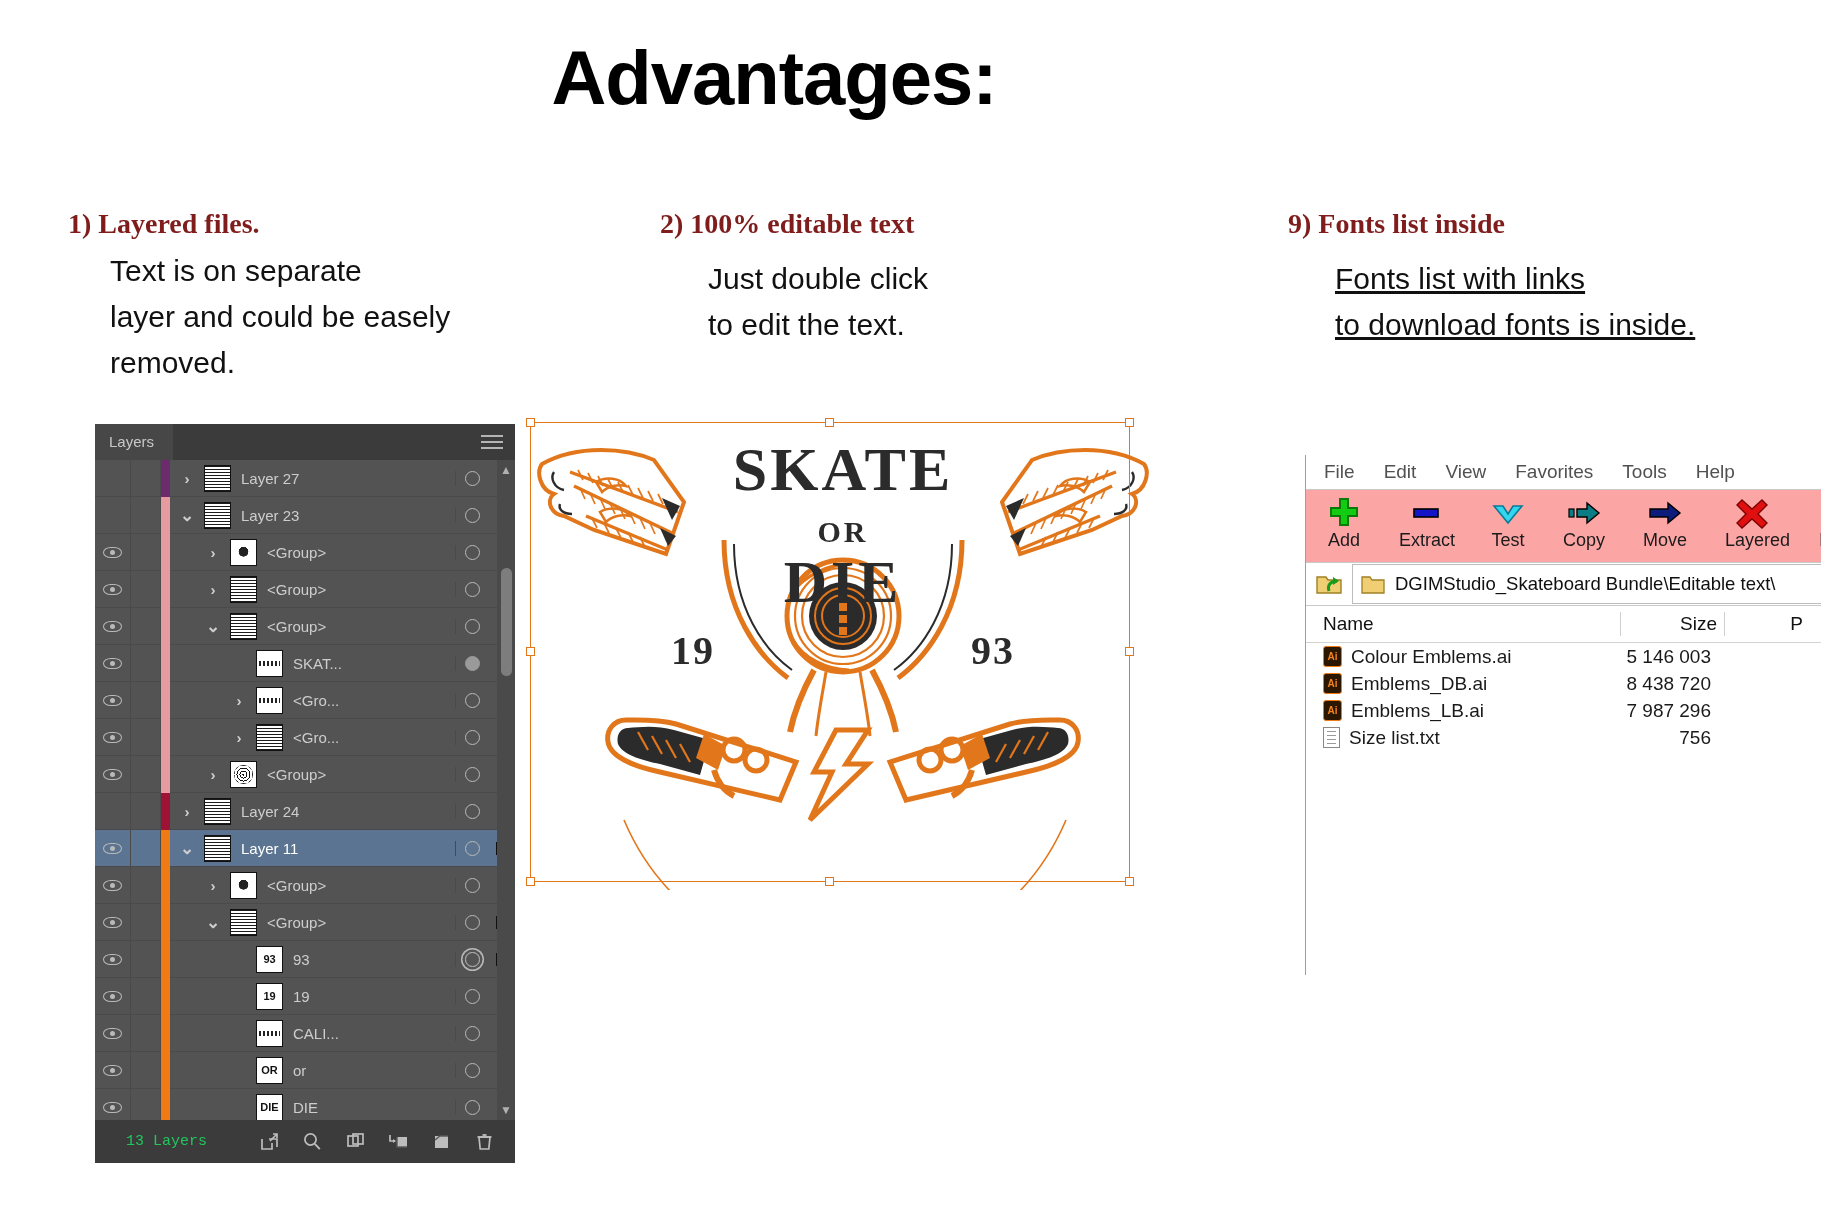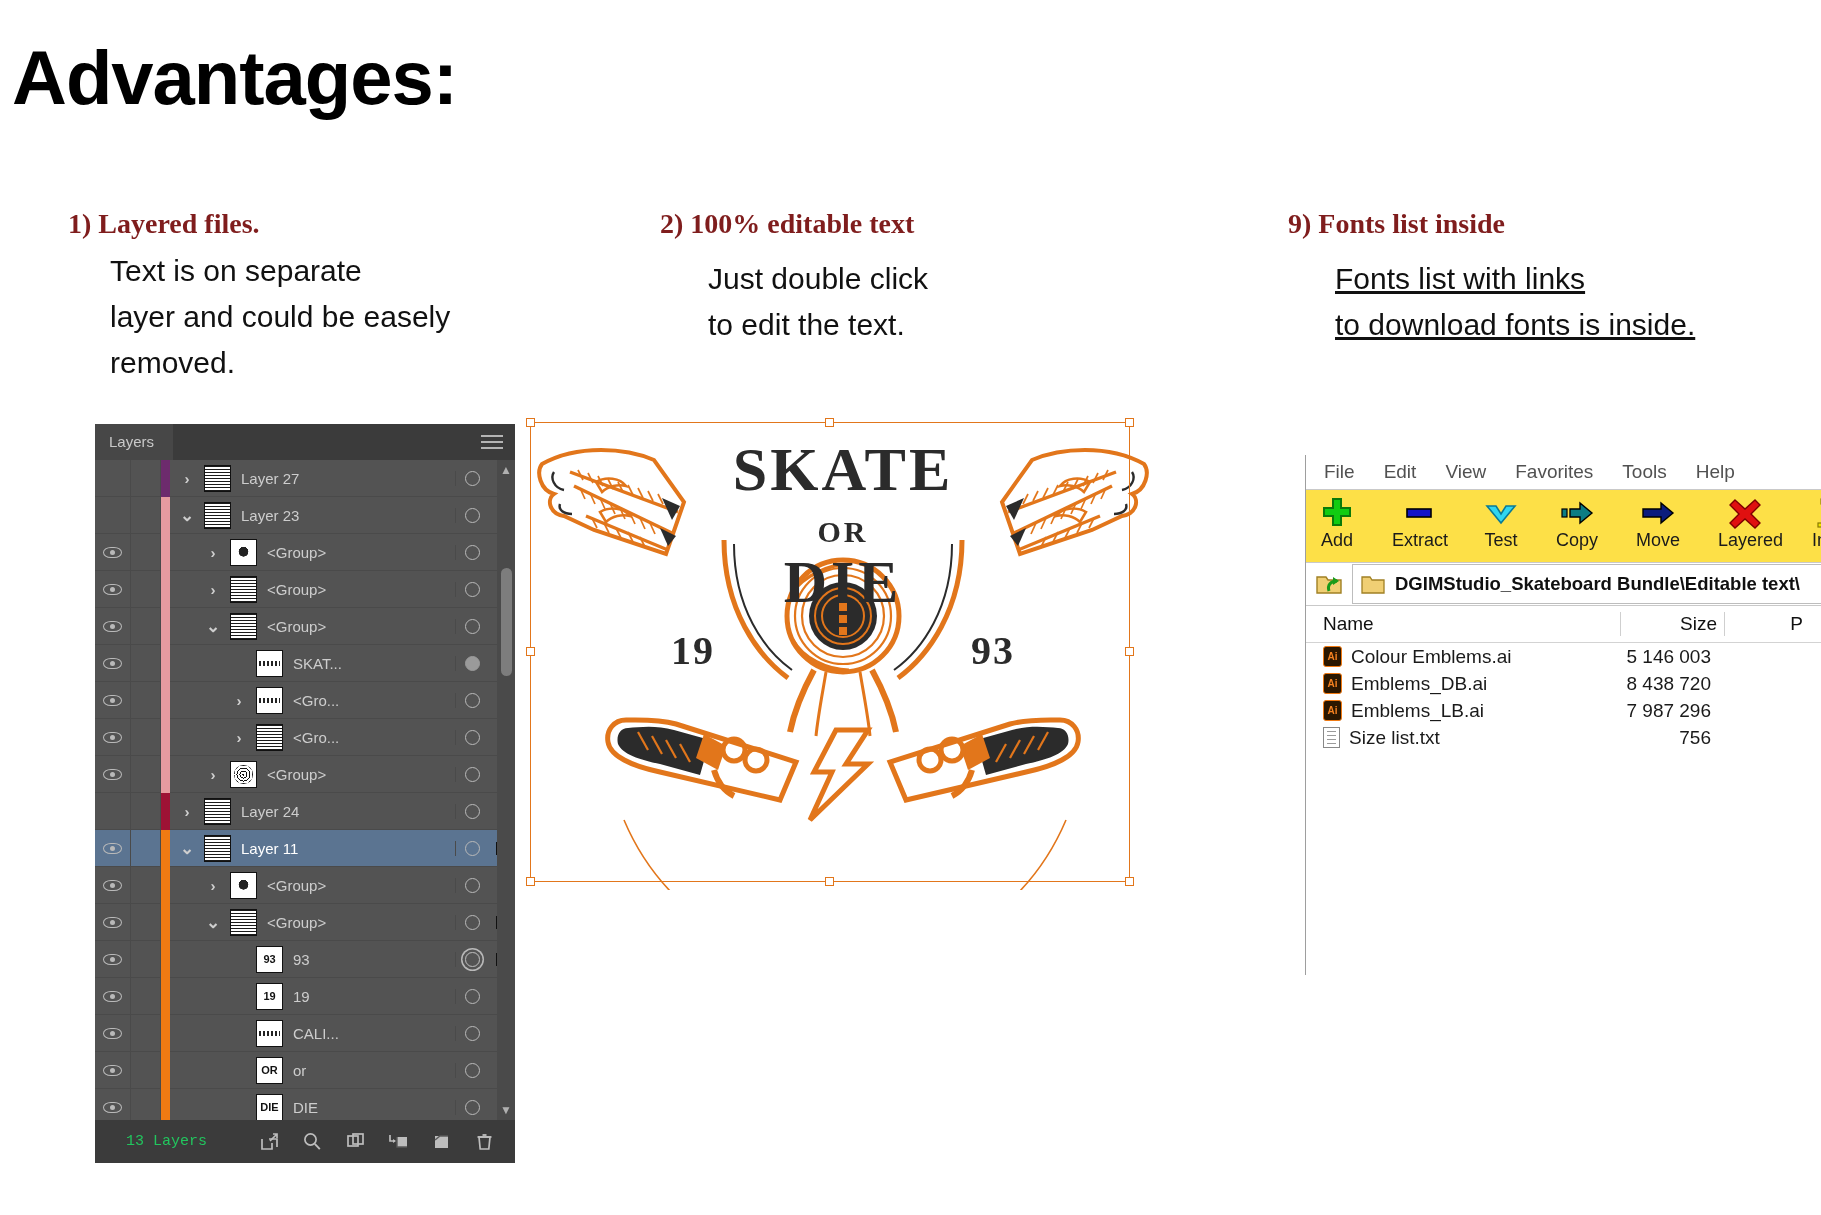--- a/index.html
+++ b/index.html
@@ -5,21 +5,21 @@
   html,body{margin:0;padding:0;}
   body{
     width:1821px;height:1215px;background:#ffffff;
     font-family:"Liberation Sans", sans-serif;
     position:relative;overflow:hidden;
     -webkit-font-smoothing:antialiased;
   }
 
   
   #page-title{
-    position:absolute;left:12px;top:34px;width:1546px;
+    position:absolute;left:1px;top:34px;width:1546px;text-align:center;
     font-size:76px;font-weight:bold;color:#000;letter-spacing:-1px;
     font-family:"Liberation Sans", sans-serif;
   }
 
   
   .col{position:absolute;}
   .col-head{
     font-size:28px;font-weight:bold;color:#7f1d1d;white-space:nowrap;
     font-family:Liberation Serif, serif;
   }
@@ -149,36 +149,36 @@
   #winrar{
     position:absolute;left:1305px;top:455px;width:516px;height:520px;
     font-family:"Liberation Sans", sans-serif;background:#ffffff;
     border-left:1.5px solid #9e9e9e;box-sizing:border-box;
   }
   #wr-menu{
     height:34px;display:flex;align-items:center;padding-left:18px;gap:29px;
     font-size:19px;color:#515151;background:#ffffff;
   }
   #wr-toolbar{
-    height:72px;background:#fde047;border-top:1px solid #c9c9c9;border-bottom:1px solid #c9c9c9;
-    display:flex;align-items:flex-start;padding-left:14px;gap:38px;
+    height:72px;background:#fca5a5;border-top:1px solid #c9c9c9;border-bottom:1px solid #c9c9c9;
+    display:flex;align-items:flex-start;padding-left:21px;gap:38px;
   }
   .tbtn{width:54px;text-align:center;padding-top:5px;}
   .tbtn .gl{height:36px;display:flex;align-items:center;justify-content:center;}
   .tbtn .lb{font-size:18px;color:#1b1b1b;margin-top:-1px;}
   #wr-path{
     height:42px;display:flex;align-items:center;background:#ffffff;
     border-bottom:1px solid #c9c9c9;
   }
   #wr-up{width:46px;display:flex;align-items:center;justify-content:center;}
   #wr-pathbox{
     flex:1 1 auto;height:40px;border:1px solid #bdbdbd;border-right:none;
     display:flex;align-items:center;background:#fff;box-sizing:border-box;
   }
-  #wr-pathtext{font-size:18.5px;color:#101010;margin-left:10px;white-space:nowrap;font-weight:bold;}
+  #wr-pathtext{font-size:18.5px;color:#101010;margin-left:10px;white-space:nowrap;}
   #wr-cols{
     height:36px;display:flex;align-items:center;border-bottom:1px solid #d3d3d3;
     font-size:19px;color:#111;position:relative;
   }
   #wr-col-name{margin-left:17px;}
   #wr-col-size{position:absolute;right:104px;}
   #wr-col-p{position:absolute;right:18px;}
   .coldiv{position:absolute;top:6px;width:1px;height:24px;background:#cfcfcf;}
   .frow{height:27px;display:flex;align-items:center;position:relative;font-size:19px;color:#1a1a1a;}
   .frow .fname{margin-left:17px;display:flex;align-items:center;gap:9px;}

